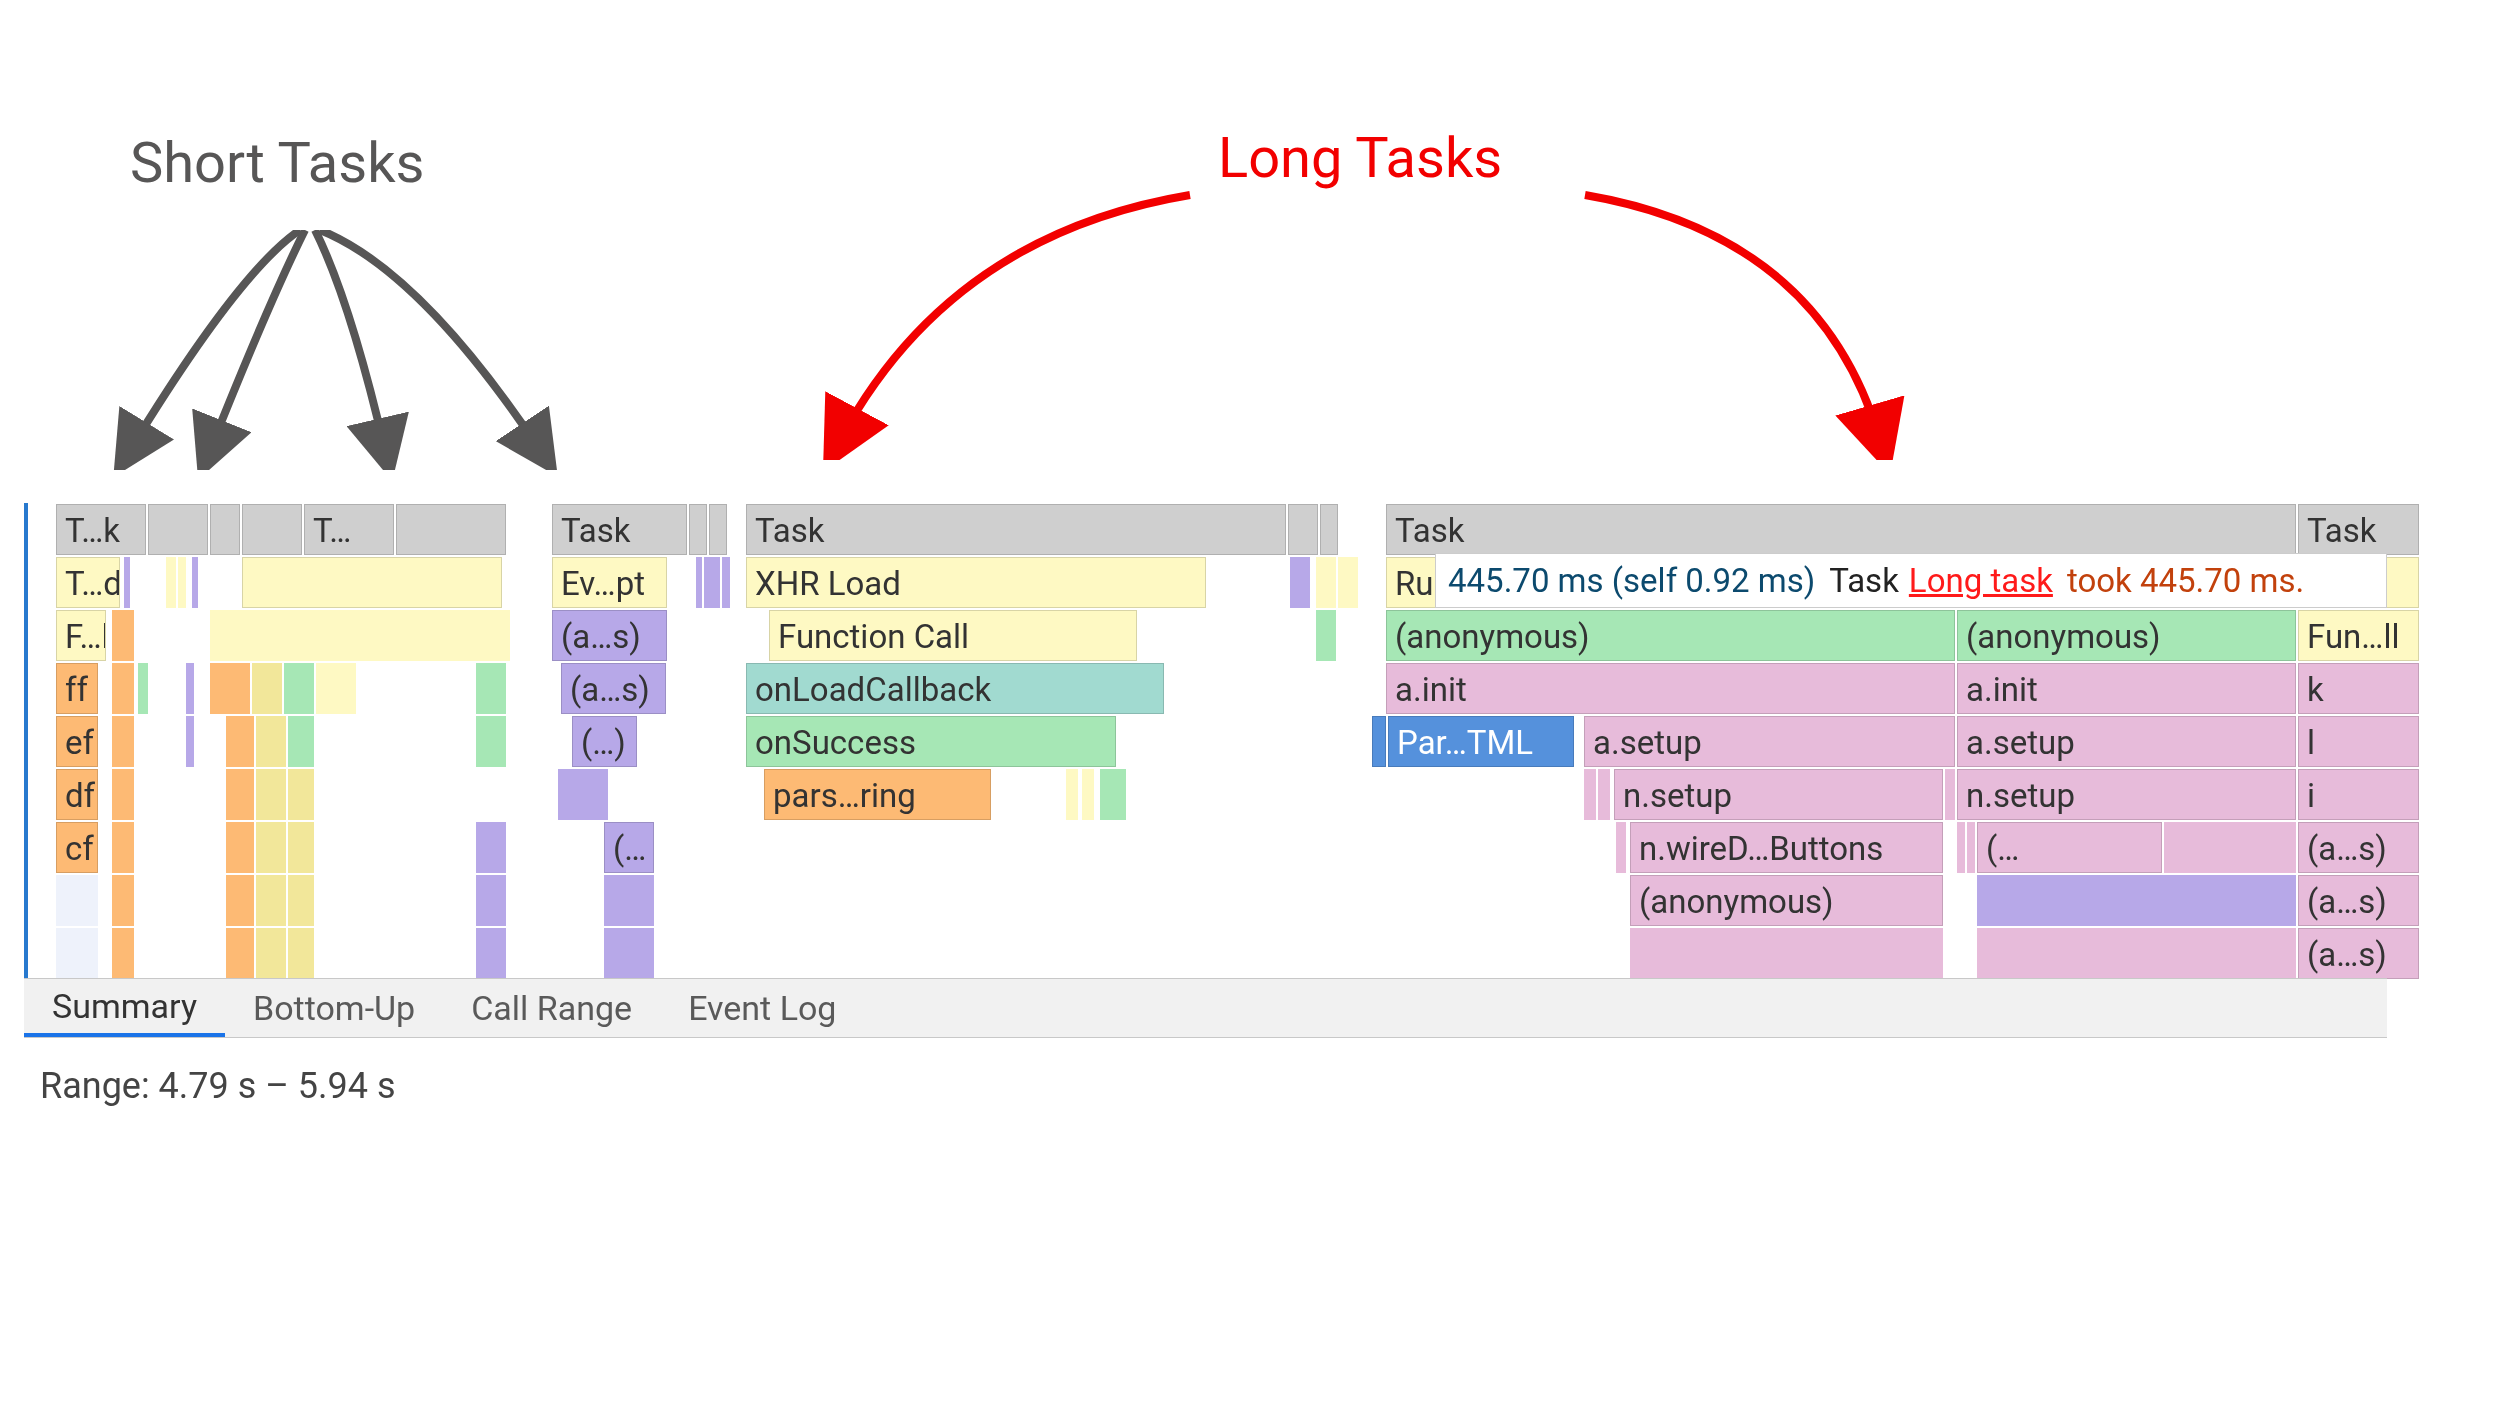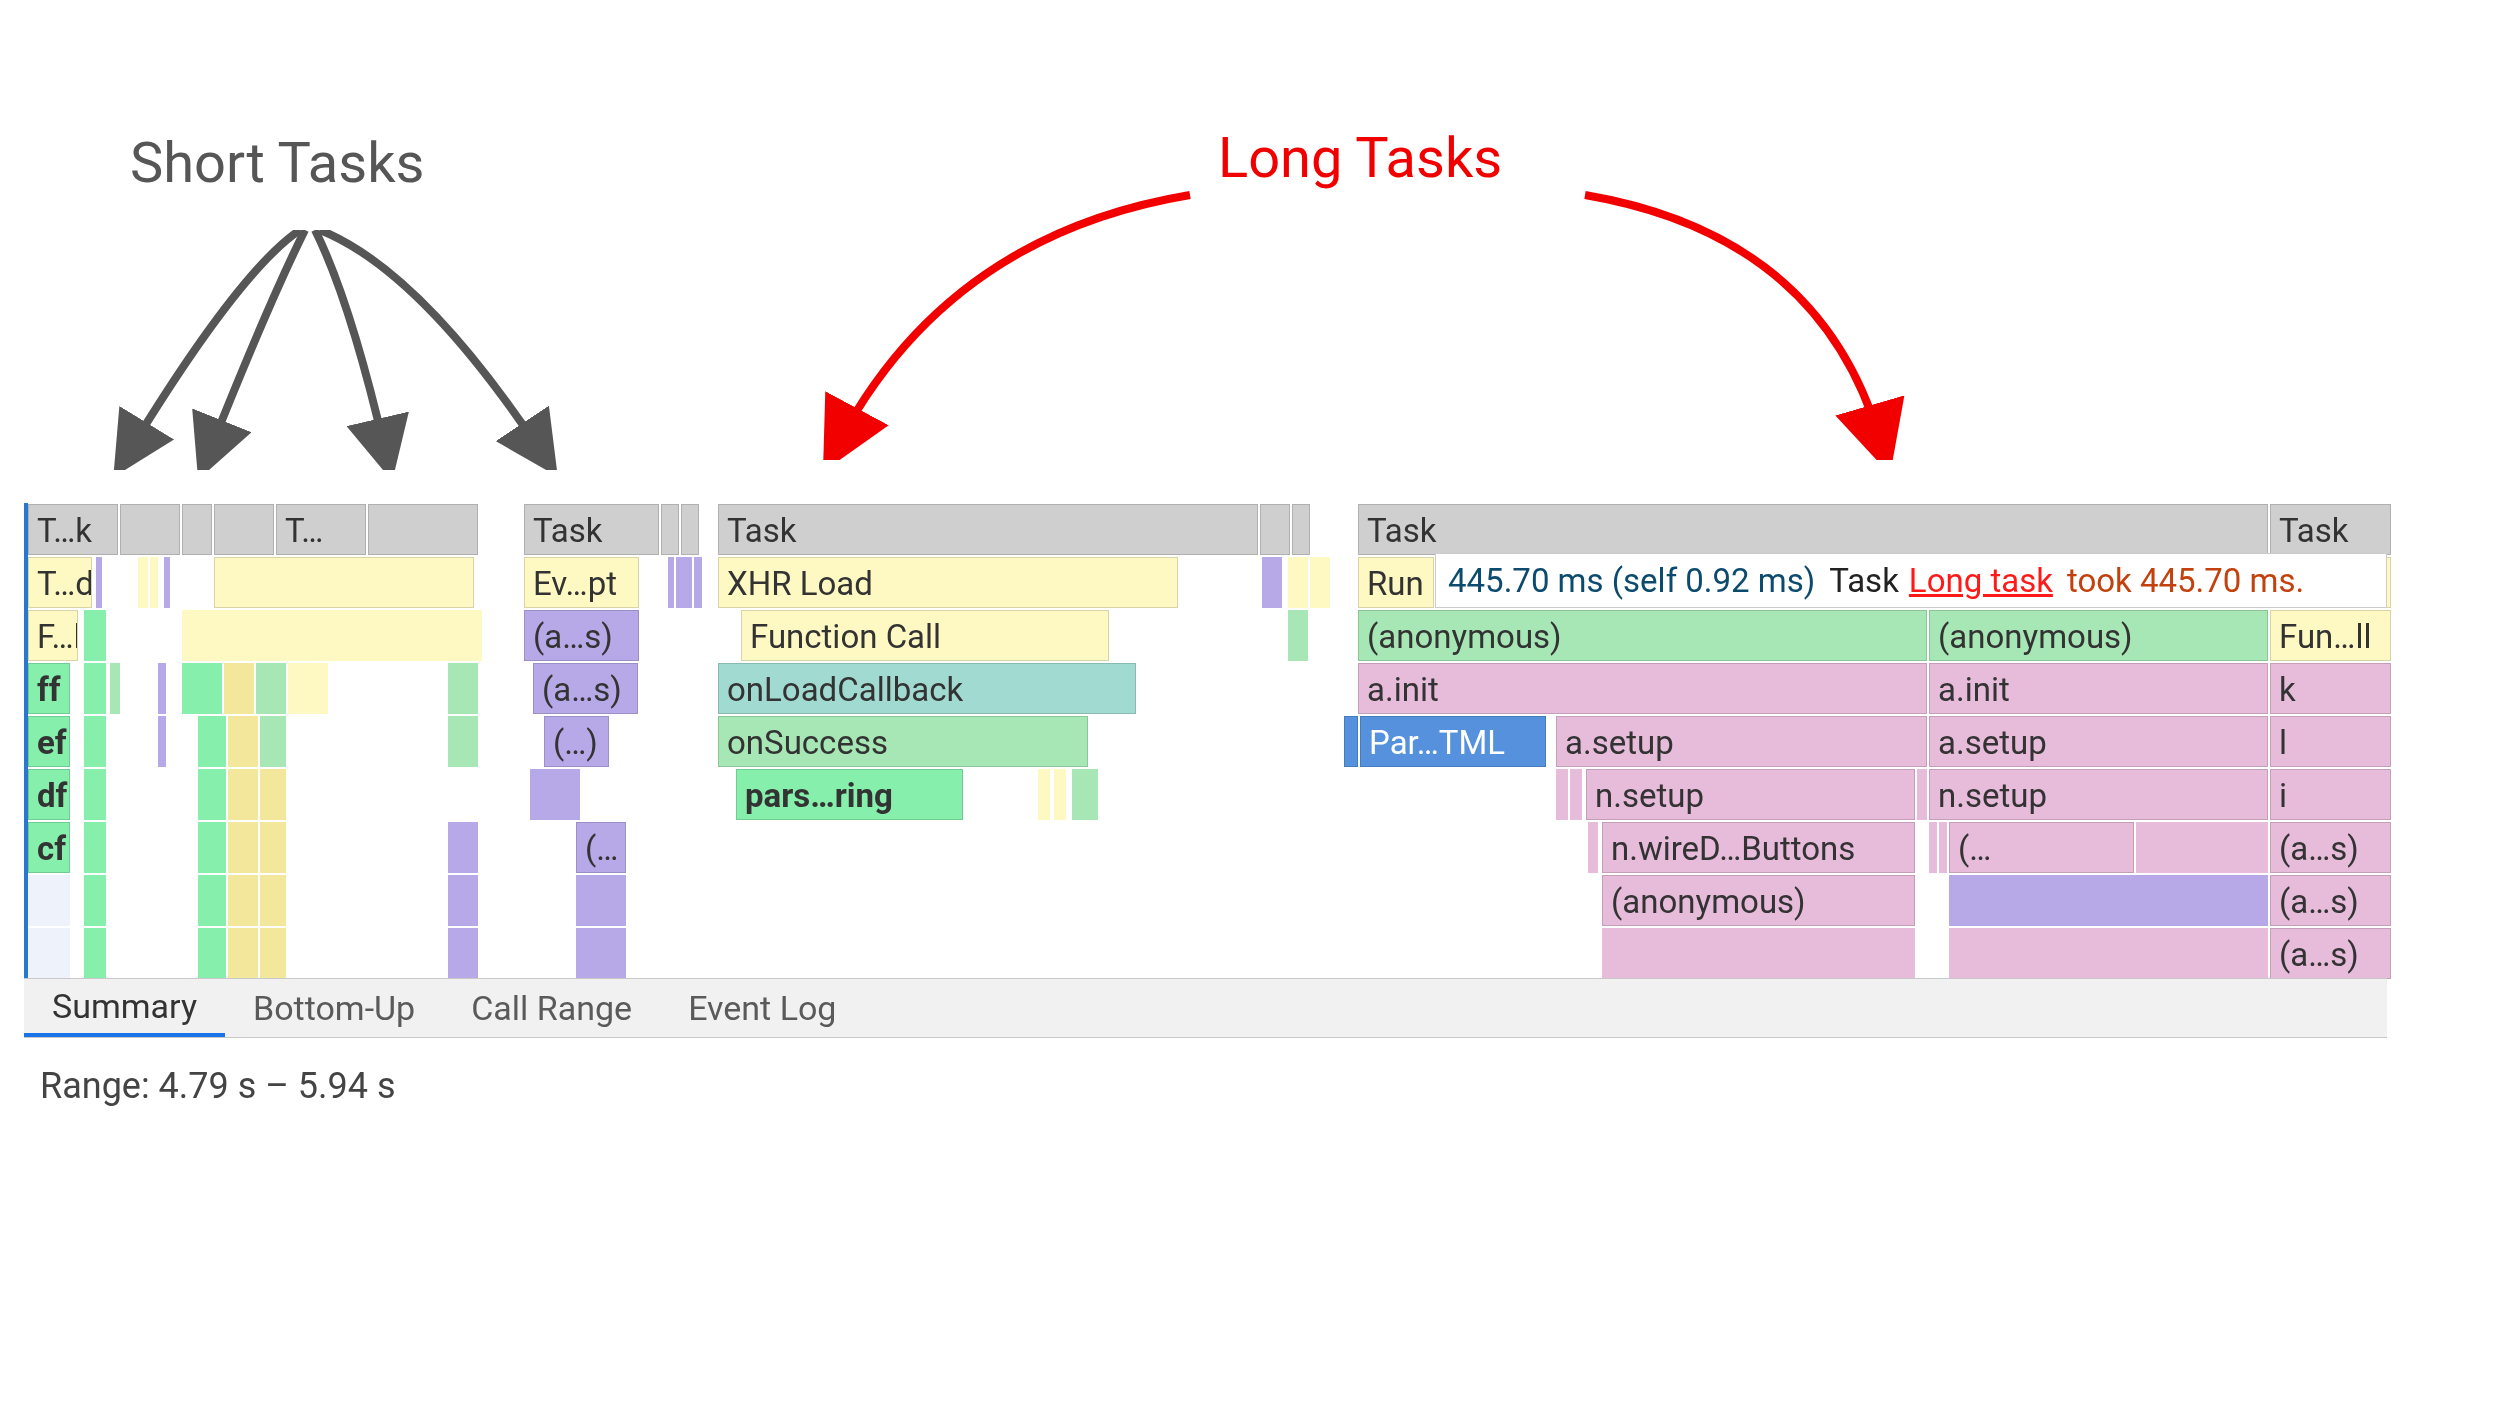--- a/index.html
+++ b/index.html
@@ -34,40 +34,41 @@
   height: 305px;
 }
 
 .flame-container {
   position: absolute;
   top: 503px;
   left: 24px;
   width: 2363px;
   height: 475px;
   border-left: 4px solid #2879ce;
+  padding-left: 28px;
 }
 .row {
   height: 53px;
   position: relative;
   width: 100%;
 }
 .bar {
   position: absolute;
   height: 51px;
   top: 1px;
   border: 1px solid rgba(0,0,0,0.15);
   font-size: 33px;
   color: #333;
   padding: 6px 8px 0 8px;
   white-space: nowrap;
   overflow: hidden;
 }
 .gray  { background: #cfcfcf; }
 .gold  { background: #fef9c3; }
-.tan   { background: #86efac; font-weight: bold; }
+.tan   { background: #fdba74; }
 .peri  { background: #b7a8e8; }
 .teal  { background: #a1dad0; }
 .green { background: #a6e7b5; }
 .blue  { background: #5591dc; color: #fff; }
 .pink  { background: #e7bbda; }
 .pale  { background: #eef2fb; }
 .yel   { background: #f2e79a; }
 
 .tooltip {
   position: absolute;

